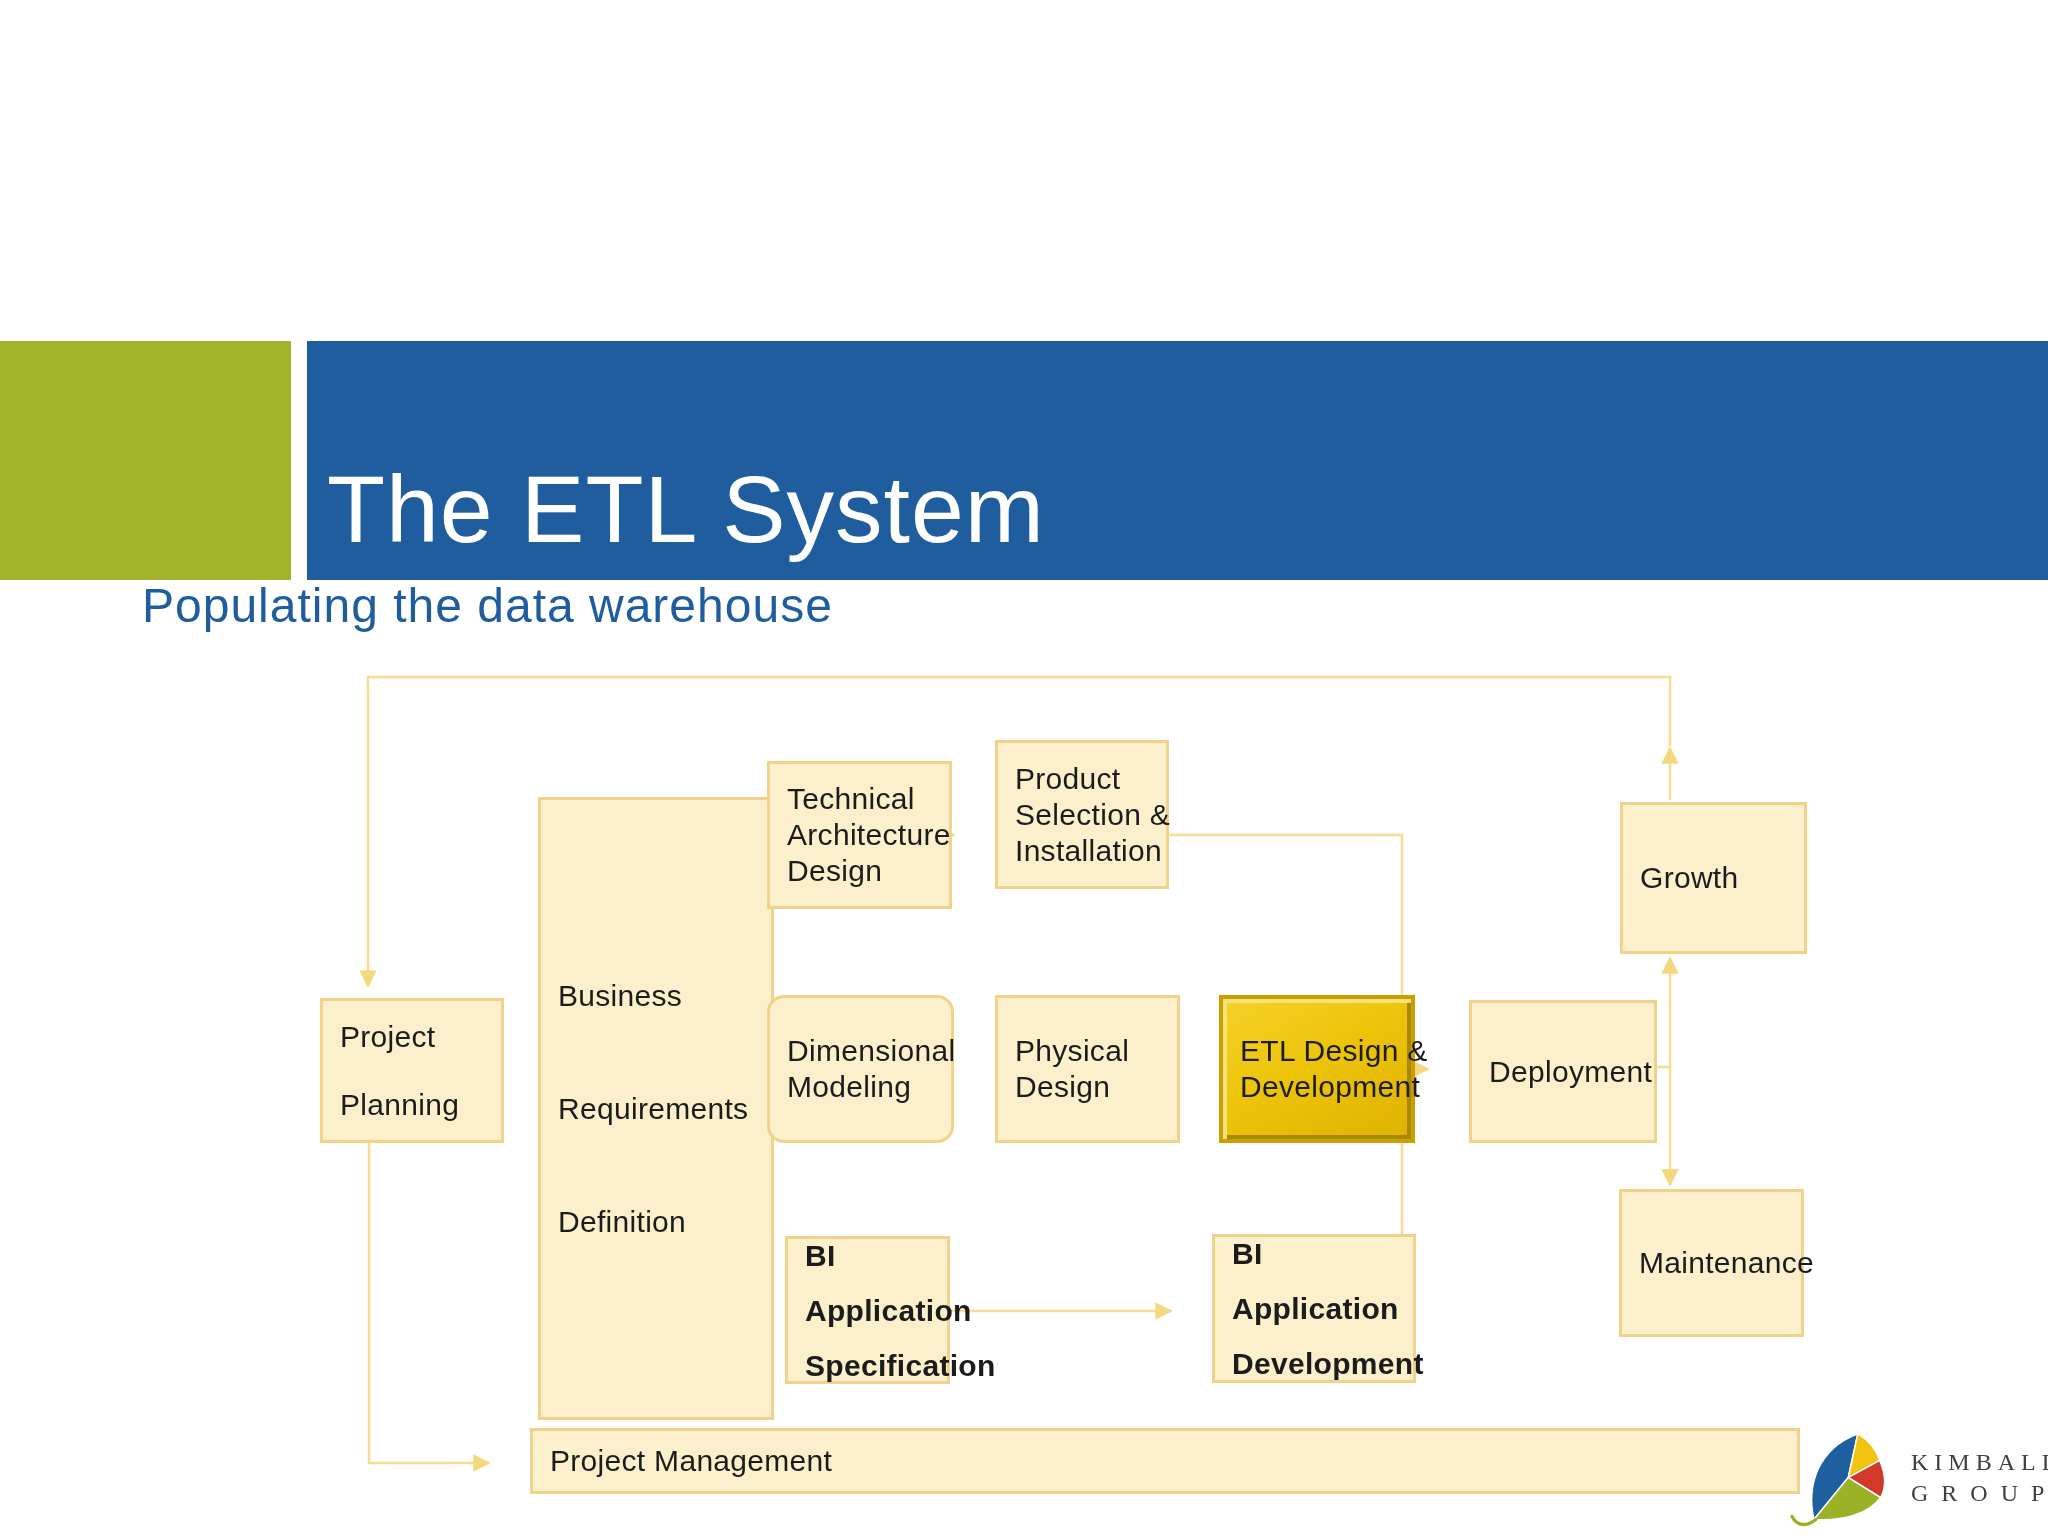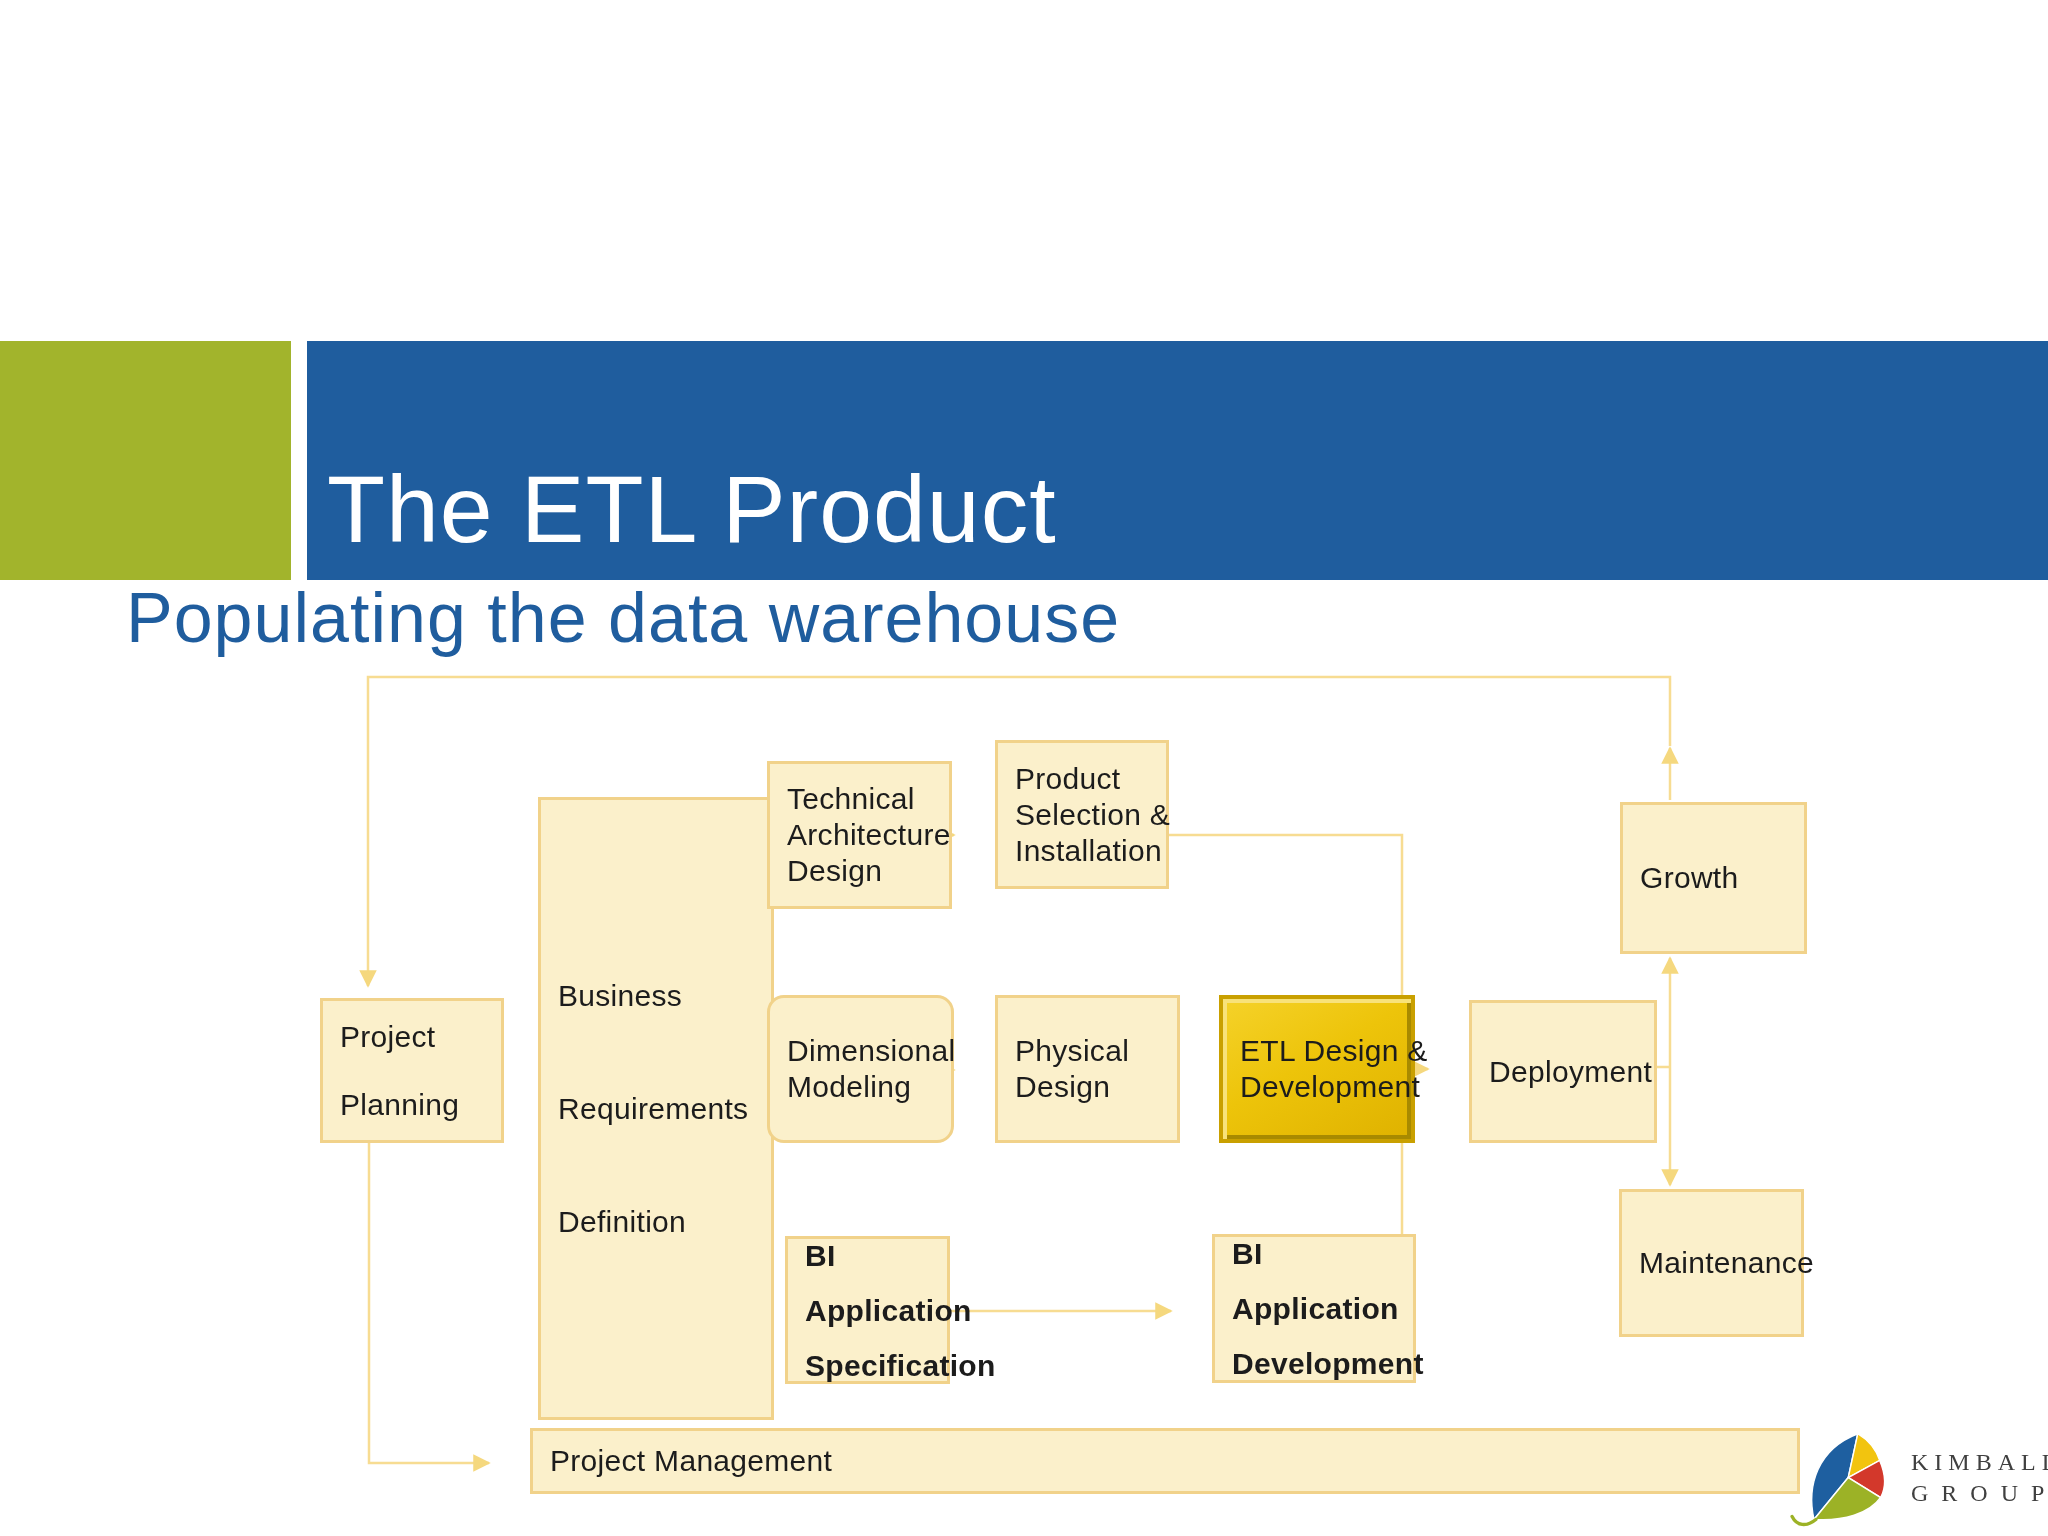--- a/index.html
+++ b/index.html
@@ -8,21 +8,21 @@
     font-family:"Liberation Sans","DejaVu Sans",sans-serif;
   }
   
   .accent-square{position:absolute;left:0;top:341px;width:291px;height:239px;background:#A2B42C;}
   .title-banner{
     position:absolute;left:307px;top:341px;right:0;height:239px;background:#1F5D9E;
     display:flex;align-items:flex-end;padding:0 0 16px 20px;box-sizing:border-box;
   }
   .slide-title{color:#ffffff;font-size:95px;letter-spacing:1px;white-space:nowrap;}
   .slide-subtitle{
-    position:absolute;left:126px;top:578px;color:#1F5D9E;font-size:70px;letter-spacing:1px;white-space:nowrap;
+    position:absolute;left:142px;top:578px;color:#1F5D9E;font-size:48px;letter-spacing:1px;white-space:nowrap;
   }
   
   .connectors{position:absolute;left:0;top:0;}
   .box{
     position:absolute;box-sizing:border-box;background:#FBF0CB;border:3px solid #F1D28A;
     display:flex;flex-direction:column;justify-content:center;align-items:flex-start;
     padding-left:17px;padding-right:4px;font-size:30px;line-height:36px;color:#1c1c1c;
     letter-spacing:0.3px;
     margin-left:37px;
   }
@@ -43,21 +43,21 @@
   .logo-line1{font-size:24px;letter-spacing:6px;white-space:nowrap;}
   .logo-line2{font-size:24px;letter-spacing:13px;white-space:nowrap;}
 </style>
 </head>
 <body>
 
 <div id="slide">
 
   <div class="accent-square"></div>
   <div class="title-banner">
-    <div class="slide-title">The ETL Product</div>
+    <div class="slide-title">The ETL System</div>
   </div>
   <div class="slide-subtitle">Populating the data warehouse</div>
 
   <svg class="connectors" width="2048" height="1536" viewBox="0 0 2048 1536">
     <defs>
       <marker id="arr" viewBox="0 0 10 10" refX="9" refY="5" markerWidth="7" markerHeight="7" orient="auto-start-reverse">
         <path d="M0,0 L10,5 L0,10 z" fill="#F5D87E"></path>
       </marker>
     </defs>
     <g fill="none" stroke="#F7DC92" stroke-width="2.5">

